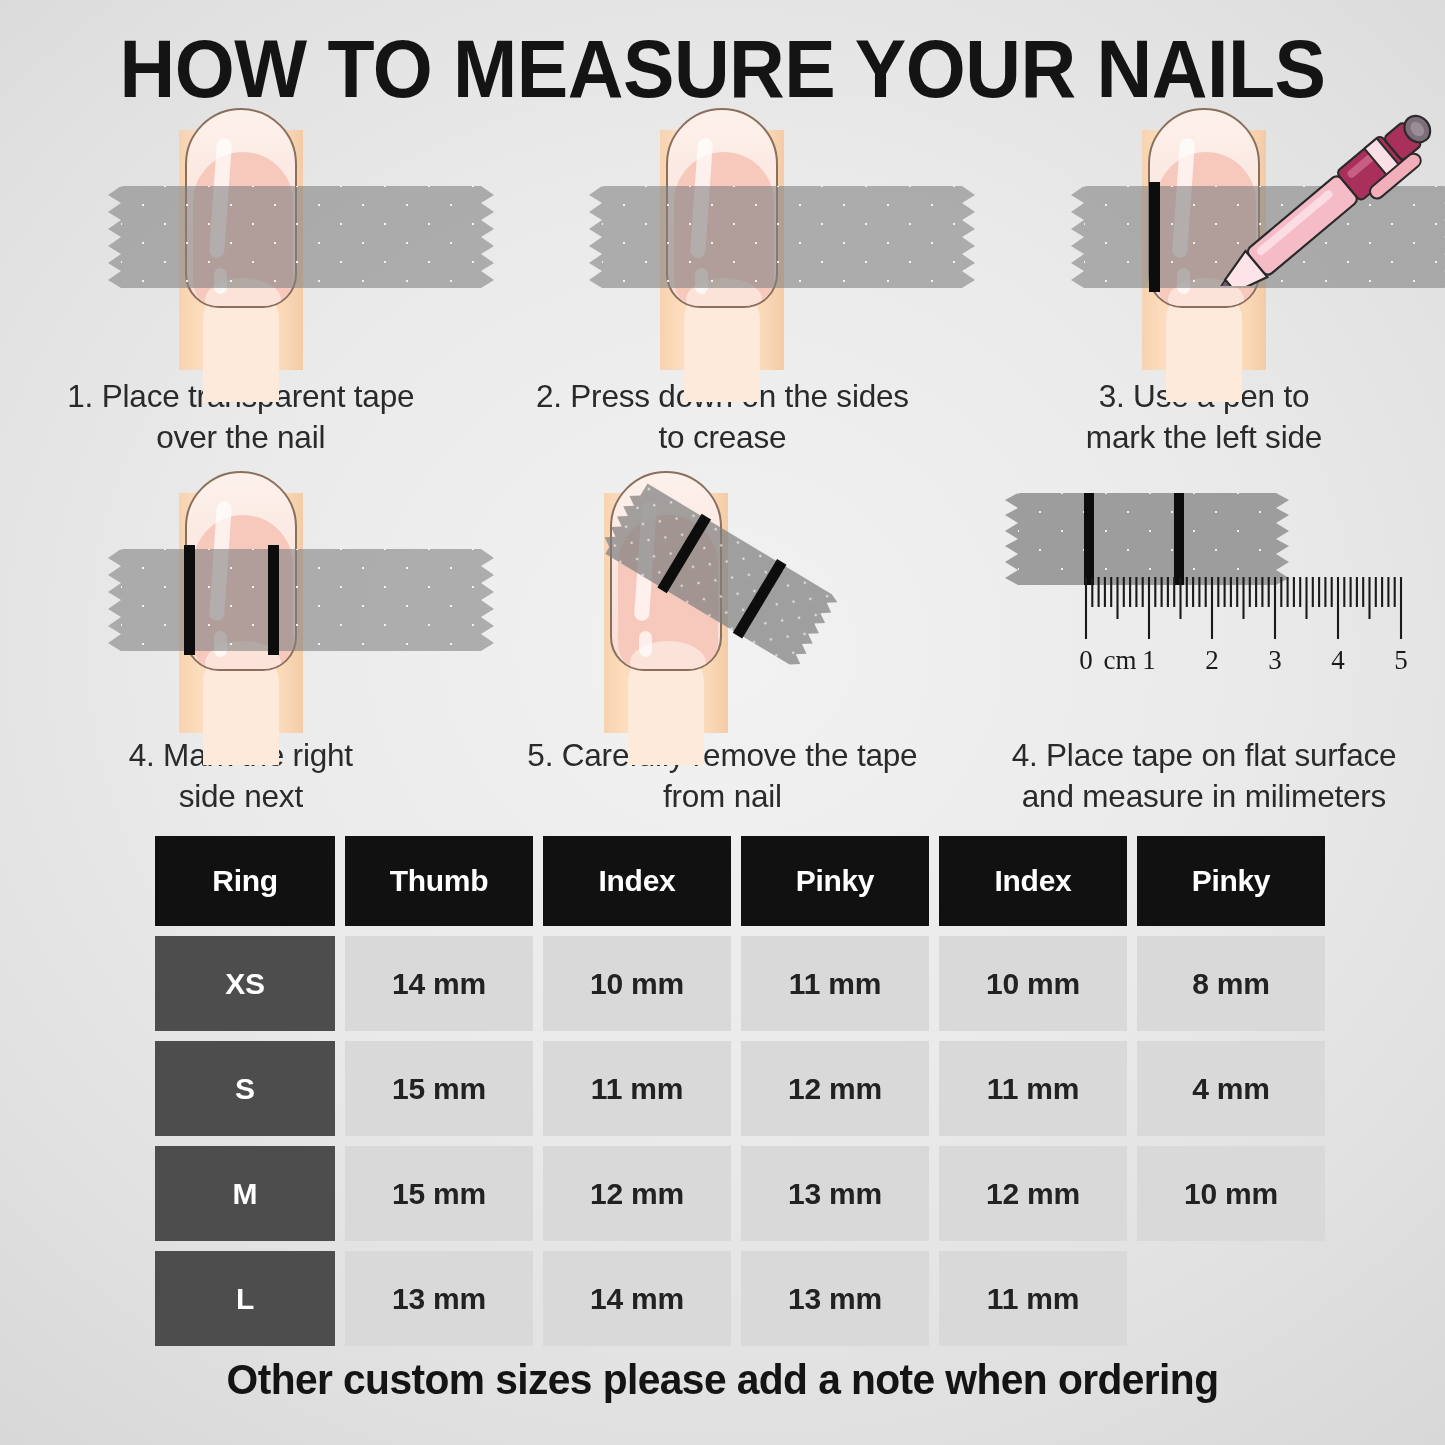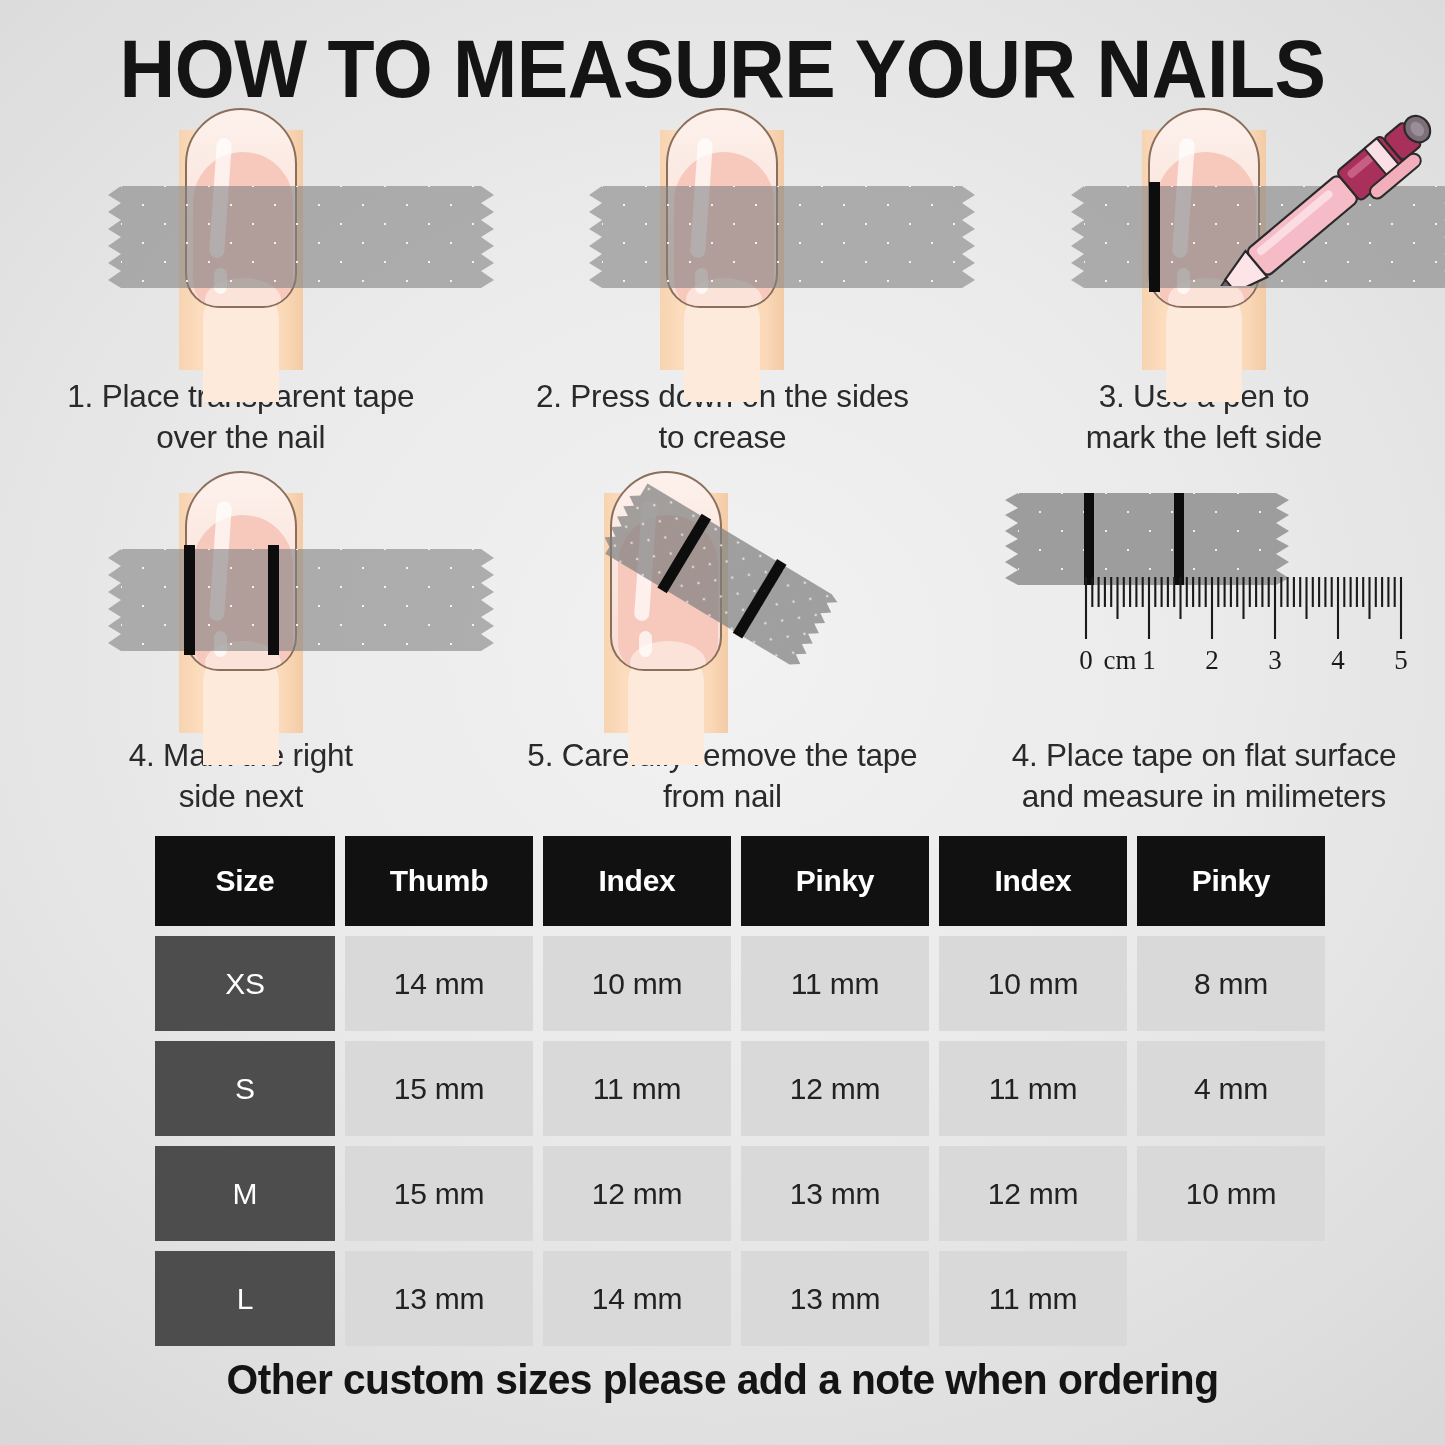--- a/index.html
+++ b/index.html
@@ -98,23 +98,23 @@
   .table{position:absolute;left:155px;top:836px;width:1168px;}
   .trow{display:flex;gap:10px;margin-bottom:10px;}
   .th{
     height:90px;background:#111111;color:#ffffff;
     display:flex;align-items:center;justify-content:center;
     font-weight:700;font-size:30px;letter-spacing:-0.3px;
   }
   .td{
     height:95px;background:#d9d9d9;color:#222222;
     display:flex;align-items:center;justify-content:center;
-    font-weight:400;font-size:30px;letter-spacing:-0.2px;
-  }
-  .td.size{background:#4d4d4d;color:#ffffff;font-weight:400;}
+    font-weight:700;font-size:30px;letter-spacing:-0.2px;
+  }
+  .td.size{background:#4d4d4d;color:#ffffff;font-weight:700;}
   .c0{width:180px;flex:0 0 180px;}
   .cx{width:188px;flex:0 0 188px;text-align:center;}
   .trow.data .c0{width:180px;flex:0 0 180px;}
 
   .footer{
     position:absolute;left:0;top:1356px;width:1445px;text-align:center;
     font-weight:700;font-size:42px;color:#141414;letter-spacing:-0.6px;
     transform:scaleX(0.97);transform-origin:50% 50%;
   }
 </style>
@@ -373,21 +373,21 @@
         </div>
       </div>
       <div class="caption" style="white-space:pre-line">4. Place tape on flat surface
 and measure in milimeters</div>
     </div>
   </div>
 </div>
 
 <div class="table">
   <div class="trow header">
-    <div class="th c0">Size</div>
+    <div class="th c0">Ring</div>
     <div class="th cx">Thumb</div>
     <div class="th cx">Index</div>
     <div class="th cx">Pinky</div>
     <div class="th cx">Index</div>
     <div class="th cx">Pinky</div>
   </div>
 
   <div class="trow data">
     <div class="td size c0">XS</div>
     <div class="td cx">14 mm</div>

